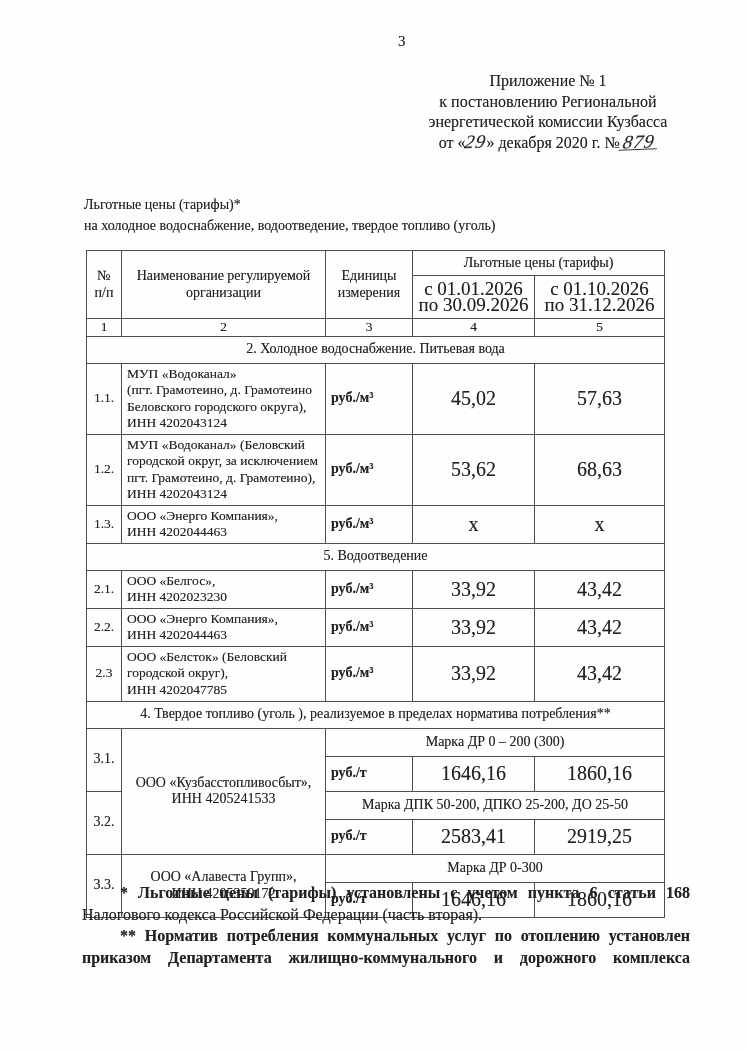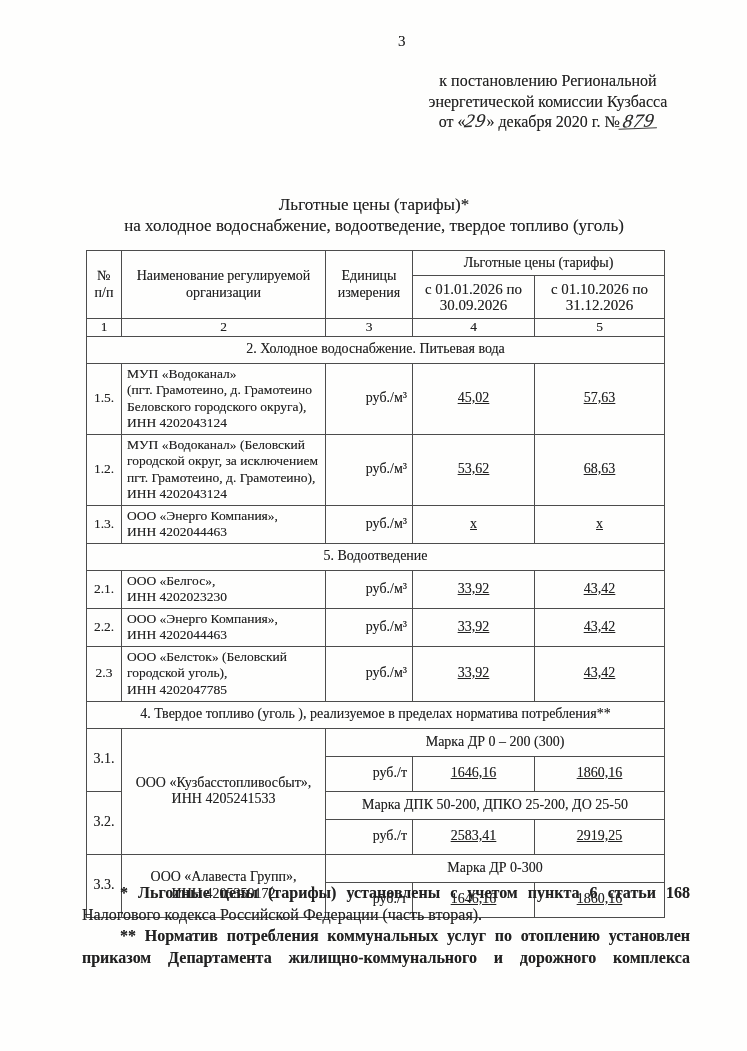--- a/index.html
+++ b/index.html
@@ -29,44 +29,44 @@
     font-size:19px;
     transform:skewX(-12deg) rotate(-2deg);
     line-height:14px;
     letter-spacing:1px;
     color:#2b2b2b;
   }
   .hw-underline { border-bottom:1px solid #3a3a3a; padding:0 3px; }
 
   .doc-title {
     position:absolute; top:195px; left:84px; width:580px;
-    text-align:center; font-size:17px; line-height:20.5px;
+    font-size:14px; line-height:20.5px;
   }
 
   table.tariff {
     position:absolute; top:250px; left:86px;
     border-collapse:collapse; table-layout:fixed;
     width:578px;
     font-size:13.5px;
   }
   table.tariff td {
     border:1px solid #4c4c4c;
     padding:2px 5px;
     vertical-align:middle;
     line-height:16.5px;
   }
   td.c { text-align:center; }
   td.name-cell { text-align:left; padding-left:7px; }
   td.hdr { text-align:center; font-size:14px; line-height:17px; }
   tr.h-group td { height:20px; }
-  tr.h-period td { height:38px; font-size:15px; }
+  tr.h-period td { height:38px; font-size:19px; }
   tr.h-nums td { height:16px; padding:0 2px; font-size:13.5px; }
   tr.sec-row td { height:22px; text-align:center; font-size:14px; }
-  td.val { font-size:14px; text-align:center;text-decoration:underline; }
-  td.unit { font-size:14px; text-align:right; }
+  td.val { font-size:20px; text-align:center; }
+  td.unit { font-size:14px; text-align:left;font-weight:bold; }
   tr.marka-row td { height:23px; text-align:center; font-size:14px; }
   tr.price-row td { height:30px; }
   tr.r-tall td { height:66px; }
   tr.r-2l td { height:33px; }
   tr.r-3l td { height:50px; }
   .nm { display:block; }
 
   .footnotes {
     position:absolute; top:882px; left:82px; width:608px;
     font-size:16px; line-height:21.5px;
@@ -76,20 +76,21 @@
   .fn-indent { padding-left:38px; }
 </style>
 </head>
 <body>
 
 <div class="page scan-text">
 
   <div class="page-number">3</div>
 
   <div class="appendix-header">
+    <div>Приложение № 1</div>
     <div>к постановлению Региональной</div>
     <div>энергетической комиссии Кузбасса</div>
     <div class="date-line"><span>от «</span><span class="hw">29</span><span>» декабря 2020 г. №</span><span class="hw hw-underline">879</span></div>
   </div>
 
   <div class="doc-title">
     <div>Льготные цены (тарифы)*</div>
     <div>на холодное водоснабжение, водоотведение, твердое топливо (уголь)</div>
   </div>
 
@@ -118,21 +119,21 @@
         <td class="c">3</td>
         <td class="c">4</td>
         <td class="c">5</td>
       </tr>
 
       <tr class="sec-row">
         <td colspan="5">2.  Холодное водоснабжение. Питьевая вода</td>
       </tr>
 
       <tr class="r-tall">
-        <td class="c">1.5.</td>
+        <td class="c">1.1.</td>
         <td class="name-cell">
           <span class="nm">МУП «Водоканал»</span>
           <span class="nm">(пгт. Грамотеино, д. Грамотеино</span>
           <span class="nm">Беловского городского округа),</span>
           <span class="nm">ИНН 4202043124</span>
         </td>
         <td class="unit">руб./м³</td>
         <td class="val">45,02</td>
         <td class="val">57,63</td>
       </tr>
@@ -184,21 +185,21 @@
         </td>
         <td class="unit">руб./м³</td>
         <td class="val">33,92</td>
         <td class="val">43,42</td>
       </tr>
 
       <tr class="r-3l">
         <td class="c">2.3</td>
         <td class="name-cell">
           <span class="nm">ООО «Белсток» (Беловский</span>
-          <span class="nm">городской уголь),</span>
+          <span class="nm">городской округ),</span>
           <span class="nm">ИНН 4202047785</span>
         </td>
         <td class="unit">руб./м³</td>
         <td class="val">33,92</td>
         <td class="val">43,42</td>
       </tr>
 
       <tr class="sec-row">
         <td colspan="5">4. Твердое топливо (уголь ), реализуемое в пределах норматива потребления**</td>
       </tr>

